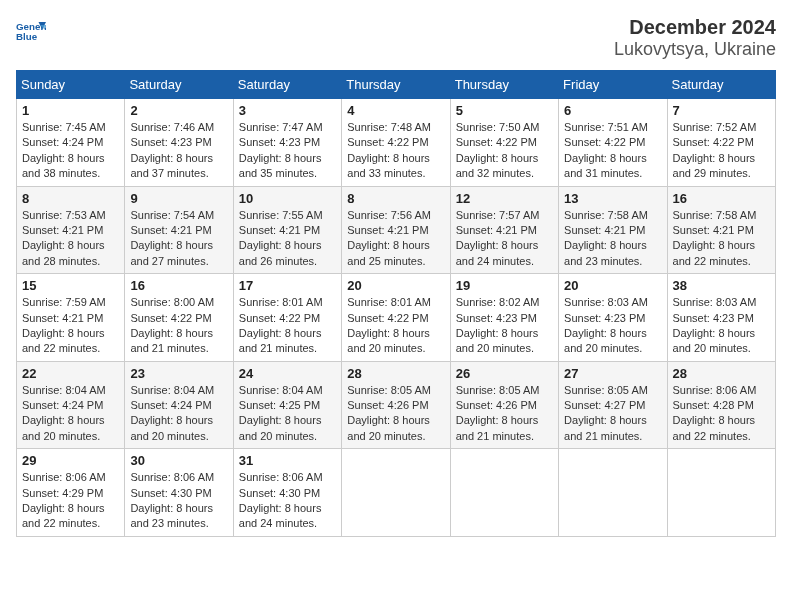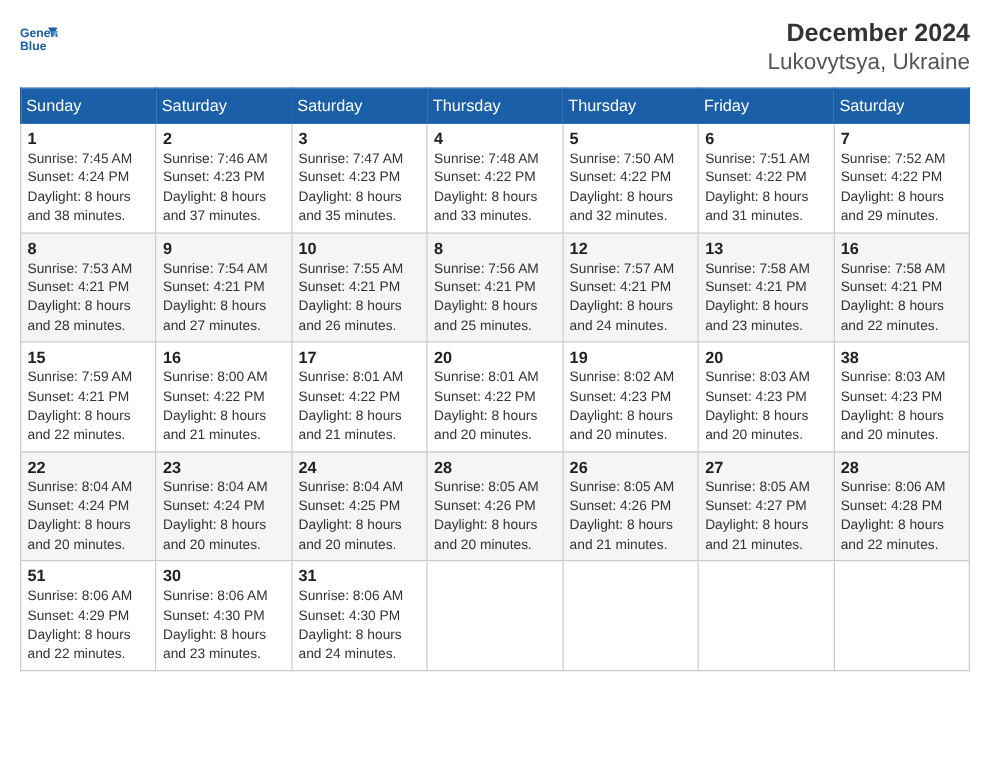--- a/index.html
+++ b/index.html
@@ -280,21 +280,21 @@
         <td>
           <div>
             <div class="day-num">28</div>
             <div class="day-info">Sunrise: 8:06 AM<br>Sunset: 4:28 PM<br>Daylight: 8 hours and 22 minutes.</div>
           </div>
         </td>
       </tr>
       <tr>
         <td>
           <div>
-            <div class="day-num">51</div>
+            <div class="day-num">29</div>
             <div class="day-info">Sunrise: 8:06 AM<br>Sunset: 4:29 PM<br>Daylight: 8 hours and 22 minutes.</div>
           </div>
         </td>
         <td>
           <div>
             <div class="day-num">30</div>
             <div class="day-info">Sunrise: 8:06 AM<br>Sunset: 4:30 PM<br>Daylight: 8 hours and 23 minutes.</div>
           </div>
         </td>
         <td>

